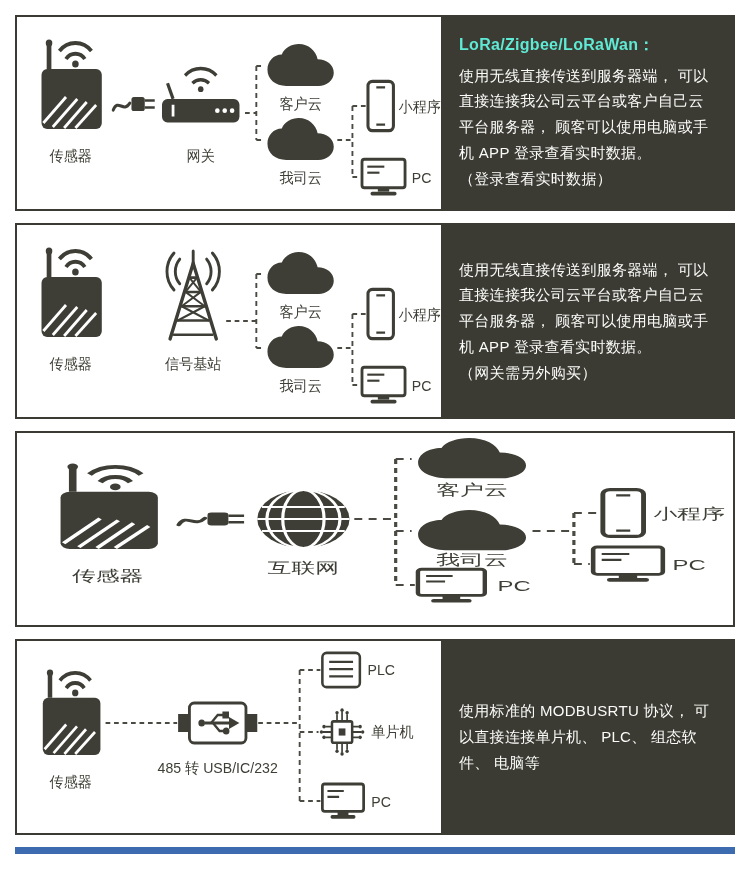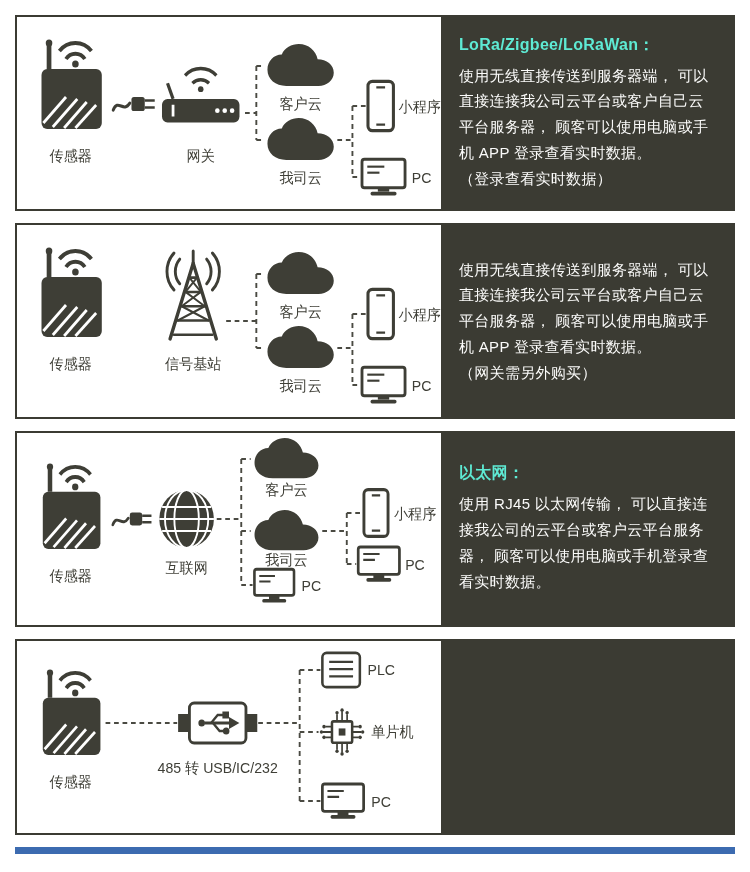--- a/index.html
+++ b/index.html
@@ -220,41 +220,38 @@
         <text class="lbl" x="286" y="132" text-anchor="middle">我司云</text>
         <use href="#icon-pc" x="250" y="134" width="46" height="37"></use>
         <text class="lbl" x="302" y="158">PC</text>
         <path class="conn" d="M324,98 H350 M350,80 V131 M350,80 H366 M350,131 H360"></path>
         <use href="#icon-phone" x="366" y="54" width="30" height="52"></use>
         <text class="lbl" x="400" y="86">小程序</text>
         <use href="#icon-pc" x="360" y="112" width="48" height="38"></use>
         <text class="lbl" x="412" y="137">PC</text>
       </svg>
     </div>
-    <div class="panel">
-      <div class="title">以太网：</div>
-      <div class="body">使用 RJ45 以太网传输， 可以直接连接我公司的云平台或客户云平台服务器， 顾客可以使用电脑或手机登录查看实时数据。</div>
-    </div>
   </div>
 
   <div class="row">
     <div class="diagram">
       <svg class="scene" viewBox="0 0 450 192" preserveAspectRatio="none">
         <use href="#icon-sensor" x="14" y="24" width="86" height="96"></use>
         <text class="lbl" x="57" y="146" text-anchor="middle">传感器</text>
         <path class="conn" d="M94,82 H170"></path>
         <use href="#icon-converter" x="170" y="54" width="86" height="56"></use>
         <text class="lbl" x="213" y="132" text-anchor="middle">485 转 USB/IC/232</text>
         <path class="conn" d="M256,82 H300 M300,29 V160 M300,29 H322 M300,91 H320 M300,160 H322"></path>
         <use href="#icon-plc" x="322" y="10" width="44" height="38"></use>
         <text class="lbl" x="372" y="34">PLC</text>
         <use href="#icon-chip" x="320" y="66" width="50" height="50"></use>
         <text class="lbl" x="376" y="96">单片机</text>
         <use href="#icon-pc" x="322" y="141" width="48" height="38"></use>
         <text class="lbl" x="376" y="166">PC</text>
       </svg>
     </div>
     <div class="panel">
+      <div class="body">使用标准的 MODBUSRTU 协议， 可以直接连接单片机、 PLC、 组态软件、 电脑等</div>
     </div>
   </div>
 
   <div class="bottom-bar"></div>
 </div>
 
 </body></html>

